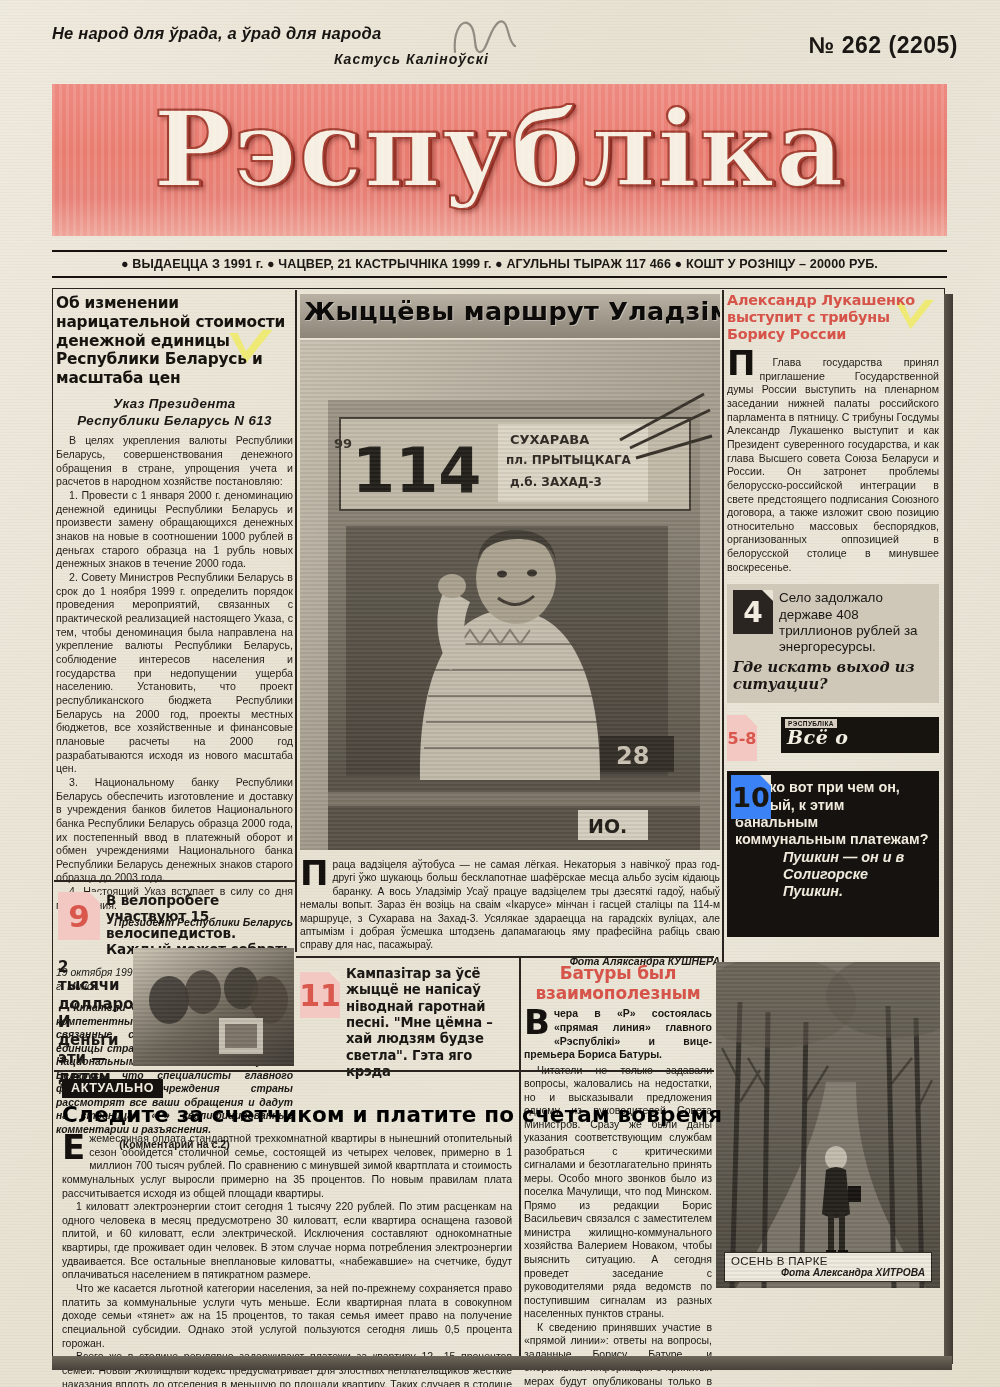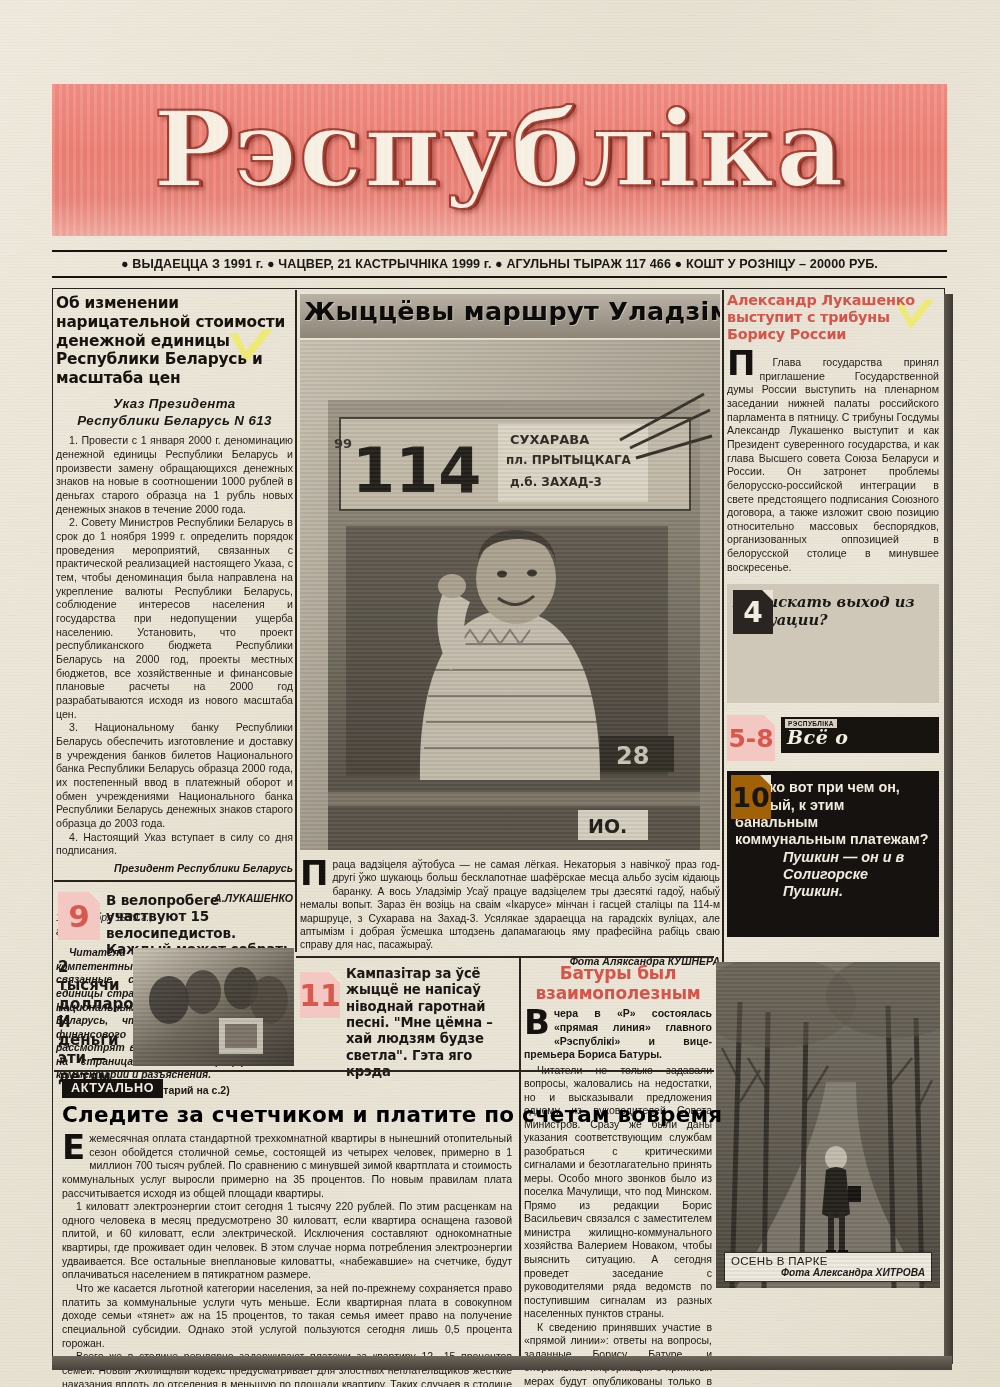--- a/index.html
+++ b/index.html
@@ -213,20 +213,28 @@
     position:absolute;left:944px;top:294px;width:9px;height:1070px;
     background:linear-gradient(90deg,#5c564b,#3e3933);
   }
 </style>
 </head>
 <body>
 
 <div class="paper"></div>
 <div class="sheet">
 
+  <div class="toprow">
+    <div class="slogan">Не народ для ўрада, а ўрад для народа</div>
+    <div class="slogan-author">Кастусь  Каліноўскі</div>
+    <div class="issue">№ 262 (2205)</div>
+    <svg class="scribble" width="90" height="46">
+      <path d="M8 40 C6 18 16 4 24 14 C30 22 26 38 32 40 C40 42 42 16 52 10 C62 5 60 30 68 34" fill="none" stroke="#4b4740" stroke-width="2.2" stroke-linecap="round"></path>
+    </svg>
+  </div>
 
   <div class="masthead">
     <div class="mast-title">Рэспубліка</div>
   </div>
 
   <div class="dateline">● ВЫДАЕЦЦА  З 1991 г. ● ЧАЦВЕР, 21 КАСТРЫЧНІКА  1999 г. ● АГУЛЬНЫ  ТЫРАЖ 117 466 ● КОШТ  У  РОЗНІЦУ – 20000 РУБ.</div>
 
   <div class="frame"></div>
   <div class="rule-v" style="left:295px;top:290px;height:662px;"></div>
   <div class="rule-v" style="left:722px;top:290px;height:960px;"></div>
@@ -235,20 +243,21 @@
     <div style="position:relative;">
       <svg class="check" viewBox="0 0 60 48">
         <path d="M4 6 L24 42 L56 2 L44 2 L24 28 L14 6 Z" fill="#eeea6a" opacity=".9"></path>
       </svg>
       <div class="decree-head">Об изменении нарицательной стоимости денежной единицы Республики Беларусь и масштаба цен</div>
     </div>
     <div class="decree-sub">Указ  Президента</div>
     <div class="decree-sub" style="margin-top:0;">Республики  Беларусь  N  613</div>
 
     <div class="body" style="margin-top:5px;">
+      <p>В целях укрепления валюты Республики Беларусь, совершенствования денежного обращения в стране, упрощения учета и расчетов в народном хозяйстве  постановляю:</p>
       <p>1. Провести с 1 января 2000 г. деноминацию денежной единицы Республики Беларусь и произвести замену обращающихся денежных знаков на новые в соотношении 1000 рублей в деньгах старого образца на 1 рубль новых денежных знаков в течение 2000 года.</p>
       <p>2. Совету Министров Республики Беларусь в срок до 1 ноября 1999 г. определить порядок проведения мероприятий, связанных с практической реализацией настоящего Указа, с тем, чтобы деноминация была направлена на укрепление валюты Республики Беларусь, соблюдение интересов населения и государства при недопущении ущерба населению. Установить, что проект республиканского бюджета Республики Беларусь на 2000 год, проекты местных бюджетов, все хозяйственные и финансовые плановые расчеты на 2000 год разрабатываются исходя из нового масштаба цен.</p>
       <p>3. Национальному банку Республики Беларусь обеспечить изготовление и доставку в учреждения банков билетов Национального банка Республики Беларусь образца 2000 года, их постепенный ввод в платежный оборот и обмен учреждениями Национального банка Республики Беларусь денежных знаков старого образца до 2003 года.</p>
       <p>4. Настоящий Указ вступает в силу со дня подписания.</p>
     </div>
     <div class="sig">Президент Республики Беларусь</div>
     <div class="sig" style="margin-top:16px;">А.ЛУКАШЕНКО</div>
     <div class="place">19 октября 1999 г.,</div>
     <div class="place" style="margin-top:0;">г. Минск.</div>
     <div class="note">Читатели «Р» смогут получить самые компетентные ответы на все вопросы, связанные с деноминацией денежной единицы страны. Редакция договорилась с Национальным банком Республики Беларусь, что специалисты главного финансового учреждения страны рассмотрят все ваши обращения и дадут на страницах «Р» квалифицированные комментарии и разъяснения.</div>
@@ -372,33 +381,34 @@
       <div class="body" style="margin-top:5px;font-weight:bold;">
         <p style="text-indent:0;"><span class="dropcap">П</span></p>
       </div>
       <div class="body" style="margin-top:13px;">
         <p>Глава государства принял приглашение Государственной думы России выступить на пленарном заседании нижней палаты российского парламента в пятницу. С трибуны Госдумы Александр Лукашенко выступит и как Президент суверенного государства, и как глава Высшего совета Союза Беларуси и России. Он затронет проблемы белорусско-российской интеграции в свете предстоящего подписания Союзного договора, а также изложит свою позицию относительно массовых беспорядков, организованных оппозицией в белорусской столице в минувшее воскресенье.</p>
       </div>
     </div>
 
     <div class="teaser-box" style="position:relative;margin-top:10px;height:107px;padding:6px 6px 6px 52px;">
       <div class="teaser-num num-white corner" style="left:6px;top:6px;width:40px;height:44px;font-size:28px;">4</div>
+      <div class="teaser-text">Село задолжало державе 408 триллионов рублей за энергоресурсы.</div>
       <div class="teaser-hand" style="margin-top:3px;margin-left:-46px;">Где искать выход из ситуации?</div>
     </div>
 
     <div style="position:relative;margin-top:12px;height:46px;">
-      <div class="teaser-num num-pink corner" style="left:0;top:0;width:48px;height:46px;font-size:25px;">5-8</div>
+      <div class="teaser-num num-pink corner" style="left:0;top:0;width:30px;height:46px;font-size:16px;">5-8</div>
       <div class="nalog" style="position:absolute;left:54px;top:2px;right:0;">
         <span class="brand">РЭСПУБЛІКА</span>
         <span class="big">Всё о налогах</span>
       </div>
     </div>
 
     <div class="blackbox" style="position:relative;margin-top:10px;padding:6px 8px 10px 8px;min-height:150px;">
-      <div class="teaser-num num-white corner" style="position:absolute;left:4px;top:4px;width:40px;height:44px;font-size:27px;background:#a16207;color:#1a1612;">10</div>
+      <div class="teaser-num num-white corner" style="position:absolute;left:4px;top:4px;width:40px;height:44px;font-size:27px;background:#3b82f6;color:#1a1612;">10</div>
       <div class="teaser-text-b" style="margin-top:2px;">Только вот при чем он, бедный, к этим банальным коммунальным платежам?</div>
       <div class="teaser-text-b it" style="margin-left:48px;">Пушкин — он и в Солигорске Пушкин.</div>
     </div>
   </div>
 
   <div style="position:absolute;left:524px;top:964px;width:188px;">
     <div class="dlg-head">Батуры  был</div>
     <div class="dlg-head">взаимополезным</div>
     <div class="dlg-body" style="margin-top:4px;font-weight:bold;">
       <p style="text-indent:0;"><span class="dropcap">В</span><span>чера в «Р» состоялась «прямая линия» главного «Рэспублікі» и вице-премьера Бориса Батуры.</span></p>

